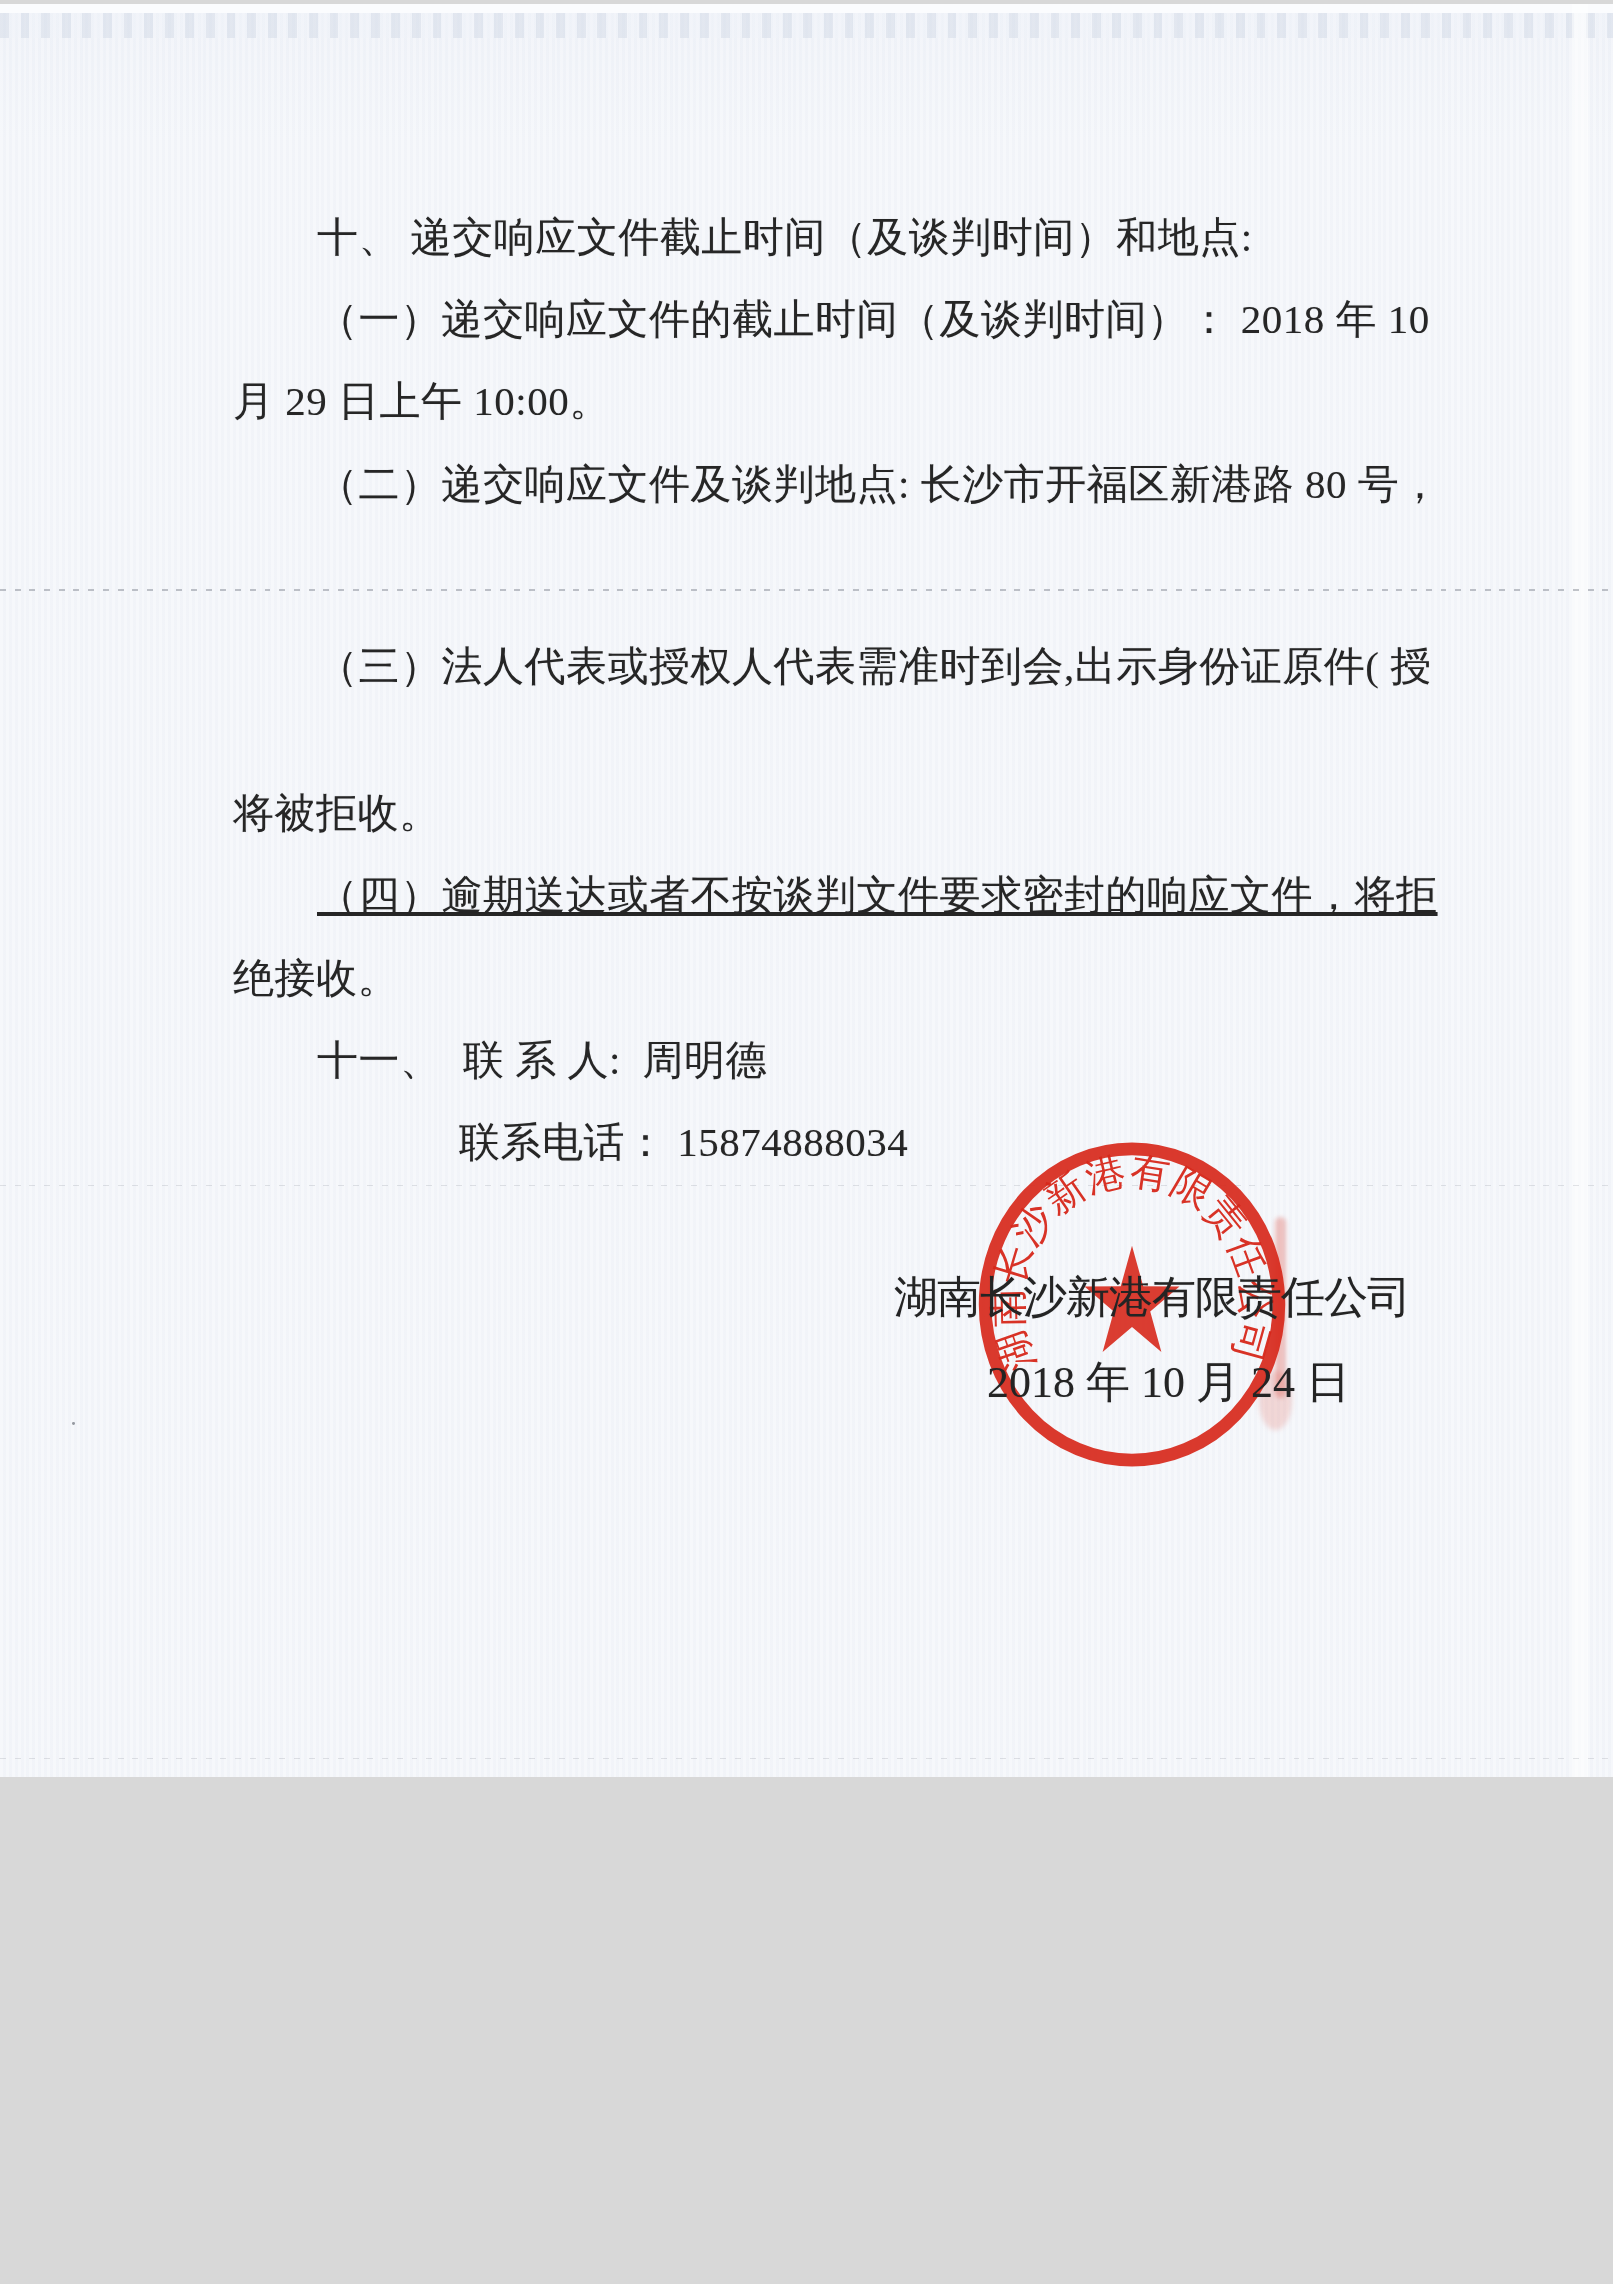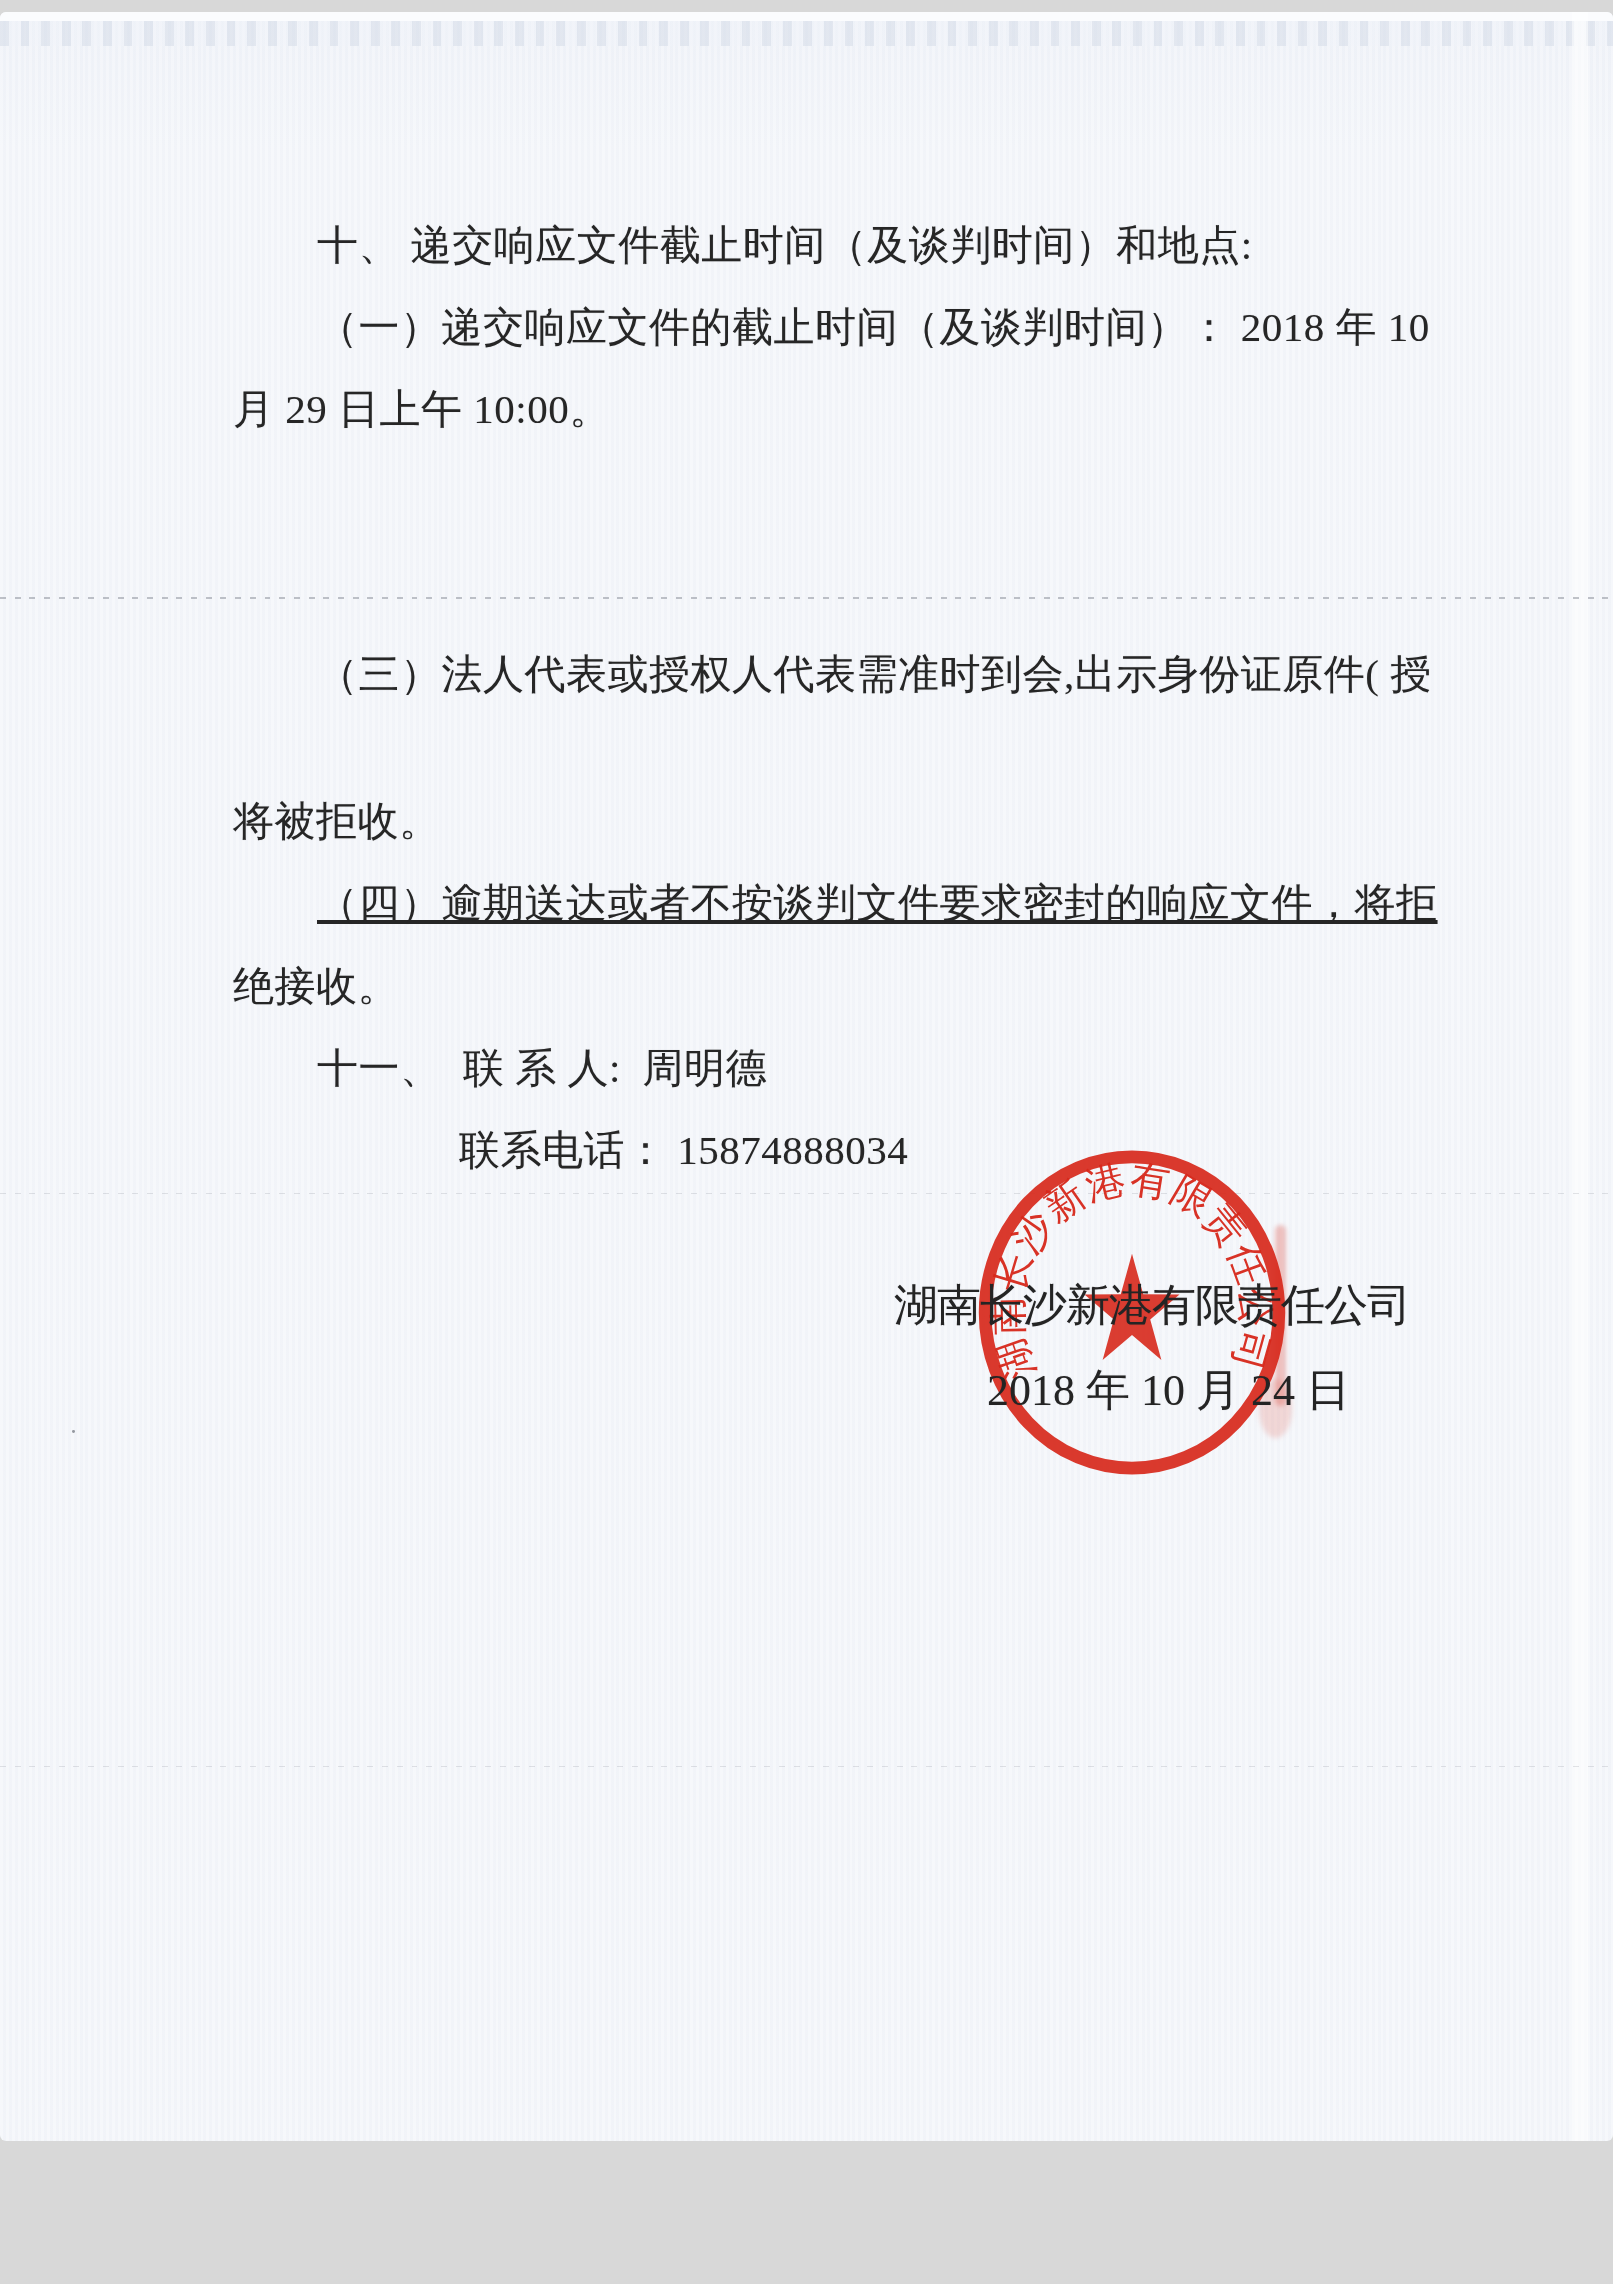--- a/index.html
+++ b/index.html
@@ -1,27 +1,26 @@
 <!DOCTYPE html>
 <html><head>
 <meta charset="utf-8">
 <style>
   html,body{margin:0;padding:0;background:#d8d8d8;}
   .page{
     position:relative;
-    width:1613px;height:2129px;
-    margin:12px auto;
+    width:1613px;height:1773px;
+    margin:4px auto;
     background-color:#f4f6fa;
     background-image:
       repeating-linear-gradient(90deg, rgba(255,255,255,.20) 0 2.9px, rgba(229,233,241,.16) 2.9px 5.9px),
       linear-gradient(180deg, rgba(236,240,247,.6) 0, rgba(244,246,250,0) 137px);
     overflow:hidden;
     font-family:"Liberation Serif","DejaVu Serif",serif;
     color:#242424;
-    border-radius:6px;
   }
   .scan-strip-top{position:absolute;left:0;top:0;width:100%;height:8.8px;background:#fbfcfe;}
   .scan-band{position:absolute;left:0;top:8.8px;width:100%;height:25.5px;
     background:repeating-linear-gradient(90deg, rgba(213,220,232,.55) 0 8.8px, rgba(240,243,249,.4) 8.8px 20.6px);}
   .scan-band-right{position:absolute;top:0;left:1572px;width:15.7px;height:100%;background:rgba(255,255,255,.55);}
   .artifact-line{position:absolute;left:0;width:100%;height:2px;
     background:repeating-linear-gradient(90deg, rgba(96,102,114,.38) 0 5.9px, rgba(96,102,114,0) 5.9px 14.7px);}
   .artifact-line.faint{opacity:.45;height:1px;}
   .speck{position:absolute;width:3.9px;height:3.9px;border-radius:50%;background:rgba(70,74,86,.55);}
 
@@ -74,20 +73,21 @@
   <div class="artifact-line faint" style="top:1754px;"></div>
   <div class="artifact-line faint" style="top:2238px;"></div>
   <div class="speck" style="left:421px;top:2141px;"></div>
   <div class="speck" style="left:1111px;top:2144px;"></div>
   <div class="speck" style="left:1203px;top:2150px;width:2.9px;height:5.9px;border-radius:2px;transform:rotate(25deg);"></div>
   <div class="speck" style="left:72px;top:1418px;width:2.9px;height:2.9px;"></div>
 
   <div class="tline l-indent" style="top:208px;">十、 递交响应文件截止时间（及谈判时间）和地点:</div>
   <div class="tline l-indent" style="top:290px;">（一）递交响应文件的截止时间（及谈判时间）： 2018 年 10</div>
   <div class="tline l-body" style="top:372px;">月 29 日上午 10:00。</div>
+  <div class="tline l-indent" style="top:455px;">（二）递交响应文件及谈判地点: 长沙市开福区新港路 80 号，</div>
   <div class="tline l-indent" style="top:637px;">（三）法人代表或授权人代表需准时到会,出示身份证原件( 授</div>
   <div class="tline l-body" style="top:784px;">将被拒收。</div>
   <div class="tline l-indent" style="top:866px;text-decoration:underline;">（四）逾期送达或者不按谈判文件要求密封的响应文件，将拒</div>
   <div class="tline l-body" style="top:949px;">绝接收。</div>
   <div class="tline l-indent" style="top:1031px;">十一、  联 系 人:  周明德</div>
   <div class="tline l-phone" style="top:1113px;">联系电话： 15874888034</div>
 
   <div class="seal-smudge"></div>
   <div class="seal-smudge2"></div>
   <div class="seal">

